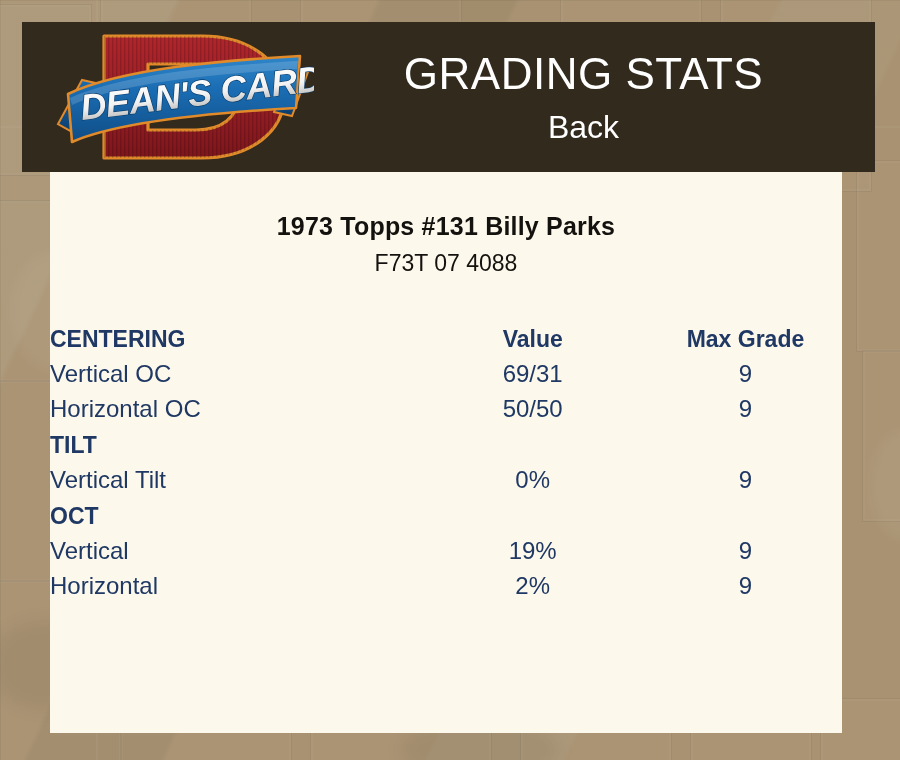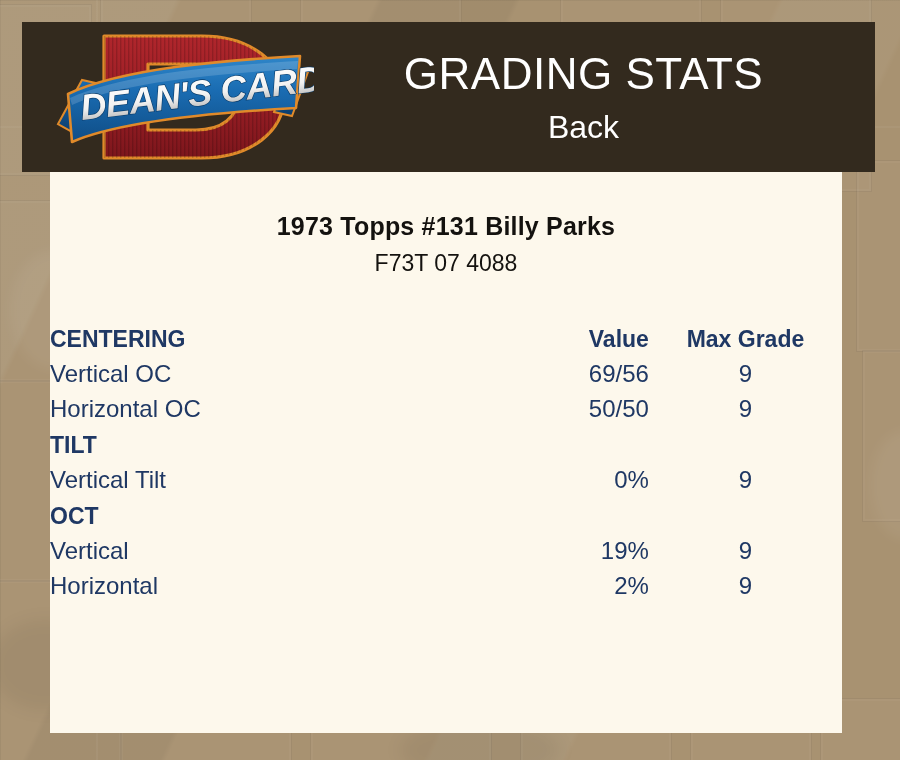--- a/index.html
+++ b/index.html
@@ -128,21 +128,21 @@
   
   #stats-table {
     margin: 40px 12px 0 0;
     width: 100%;
     border-collapse: collapse;
     color: #1f3864;
   }
   #stats-table td { padding: 0; }
 
   .col-label    { width: 370px; }
-  .col-value    { width: 235px; text-align: right; }
+  .col-value    { width: 235px; text-align: center; }
   .col-grade    { width: 195px; text-align: center; }
 
   tr.section-row td {
     font-size: 23px;
     font-weight: bold;
     height: 36px;
     vertical-align: bottom;
     padding-bottom: 2px;
   }
   tr.section-row .col-label { padding-left: 105px; }
@@ -247,21 +247,21 @@
 
   <table id="stats-table">
     <tbody id="stats-body">
         <tr class="section-row">
           <td class="col-label">CENTERING</td>
           <td class="col-value">Value</td>
           <td class="col-grade">Max Grade</td>
         </tr>
         <tr class="data-row">
           <td class="col-label">Vertical OC</td>
-          <td class="col-value">69/56</td>
+          <td class="col-value">69/31</td>
           <td class="col-grade">9</td>
         </tr>
         <tr class="data-row">
           <td class="col-label">Horizontal OC</td>
           <td class="col-value">50/50</td>
           <td class="col-grade">9</td>
         </tr>
         <tr class="section-row">
           <td class="col-label">TILT</td>
           <td class="col-value"></td>

